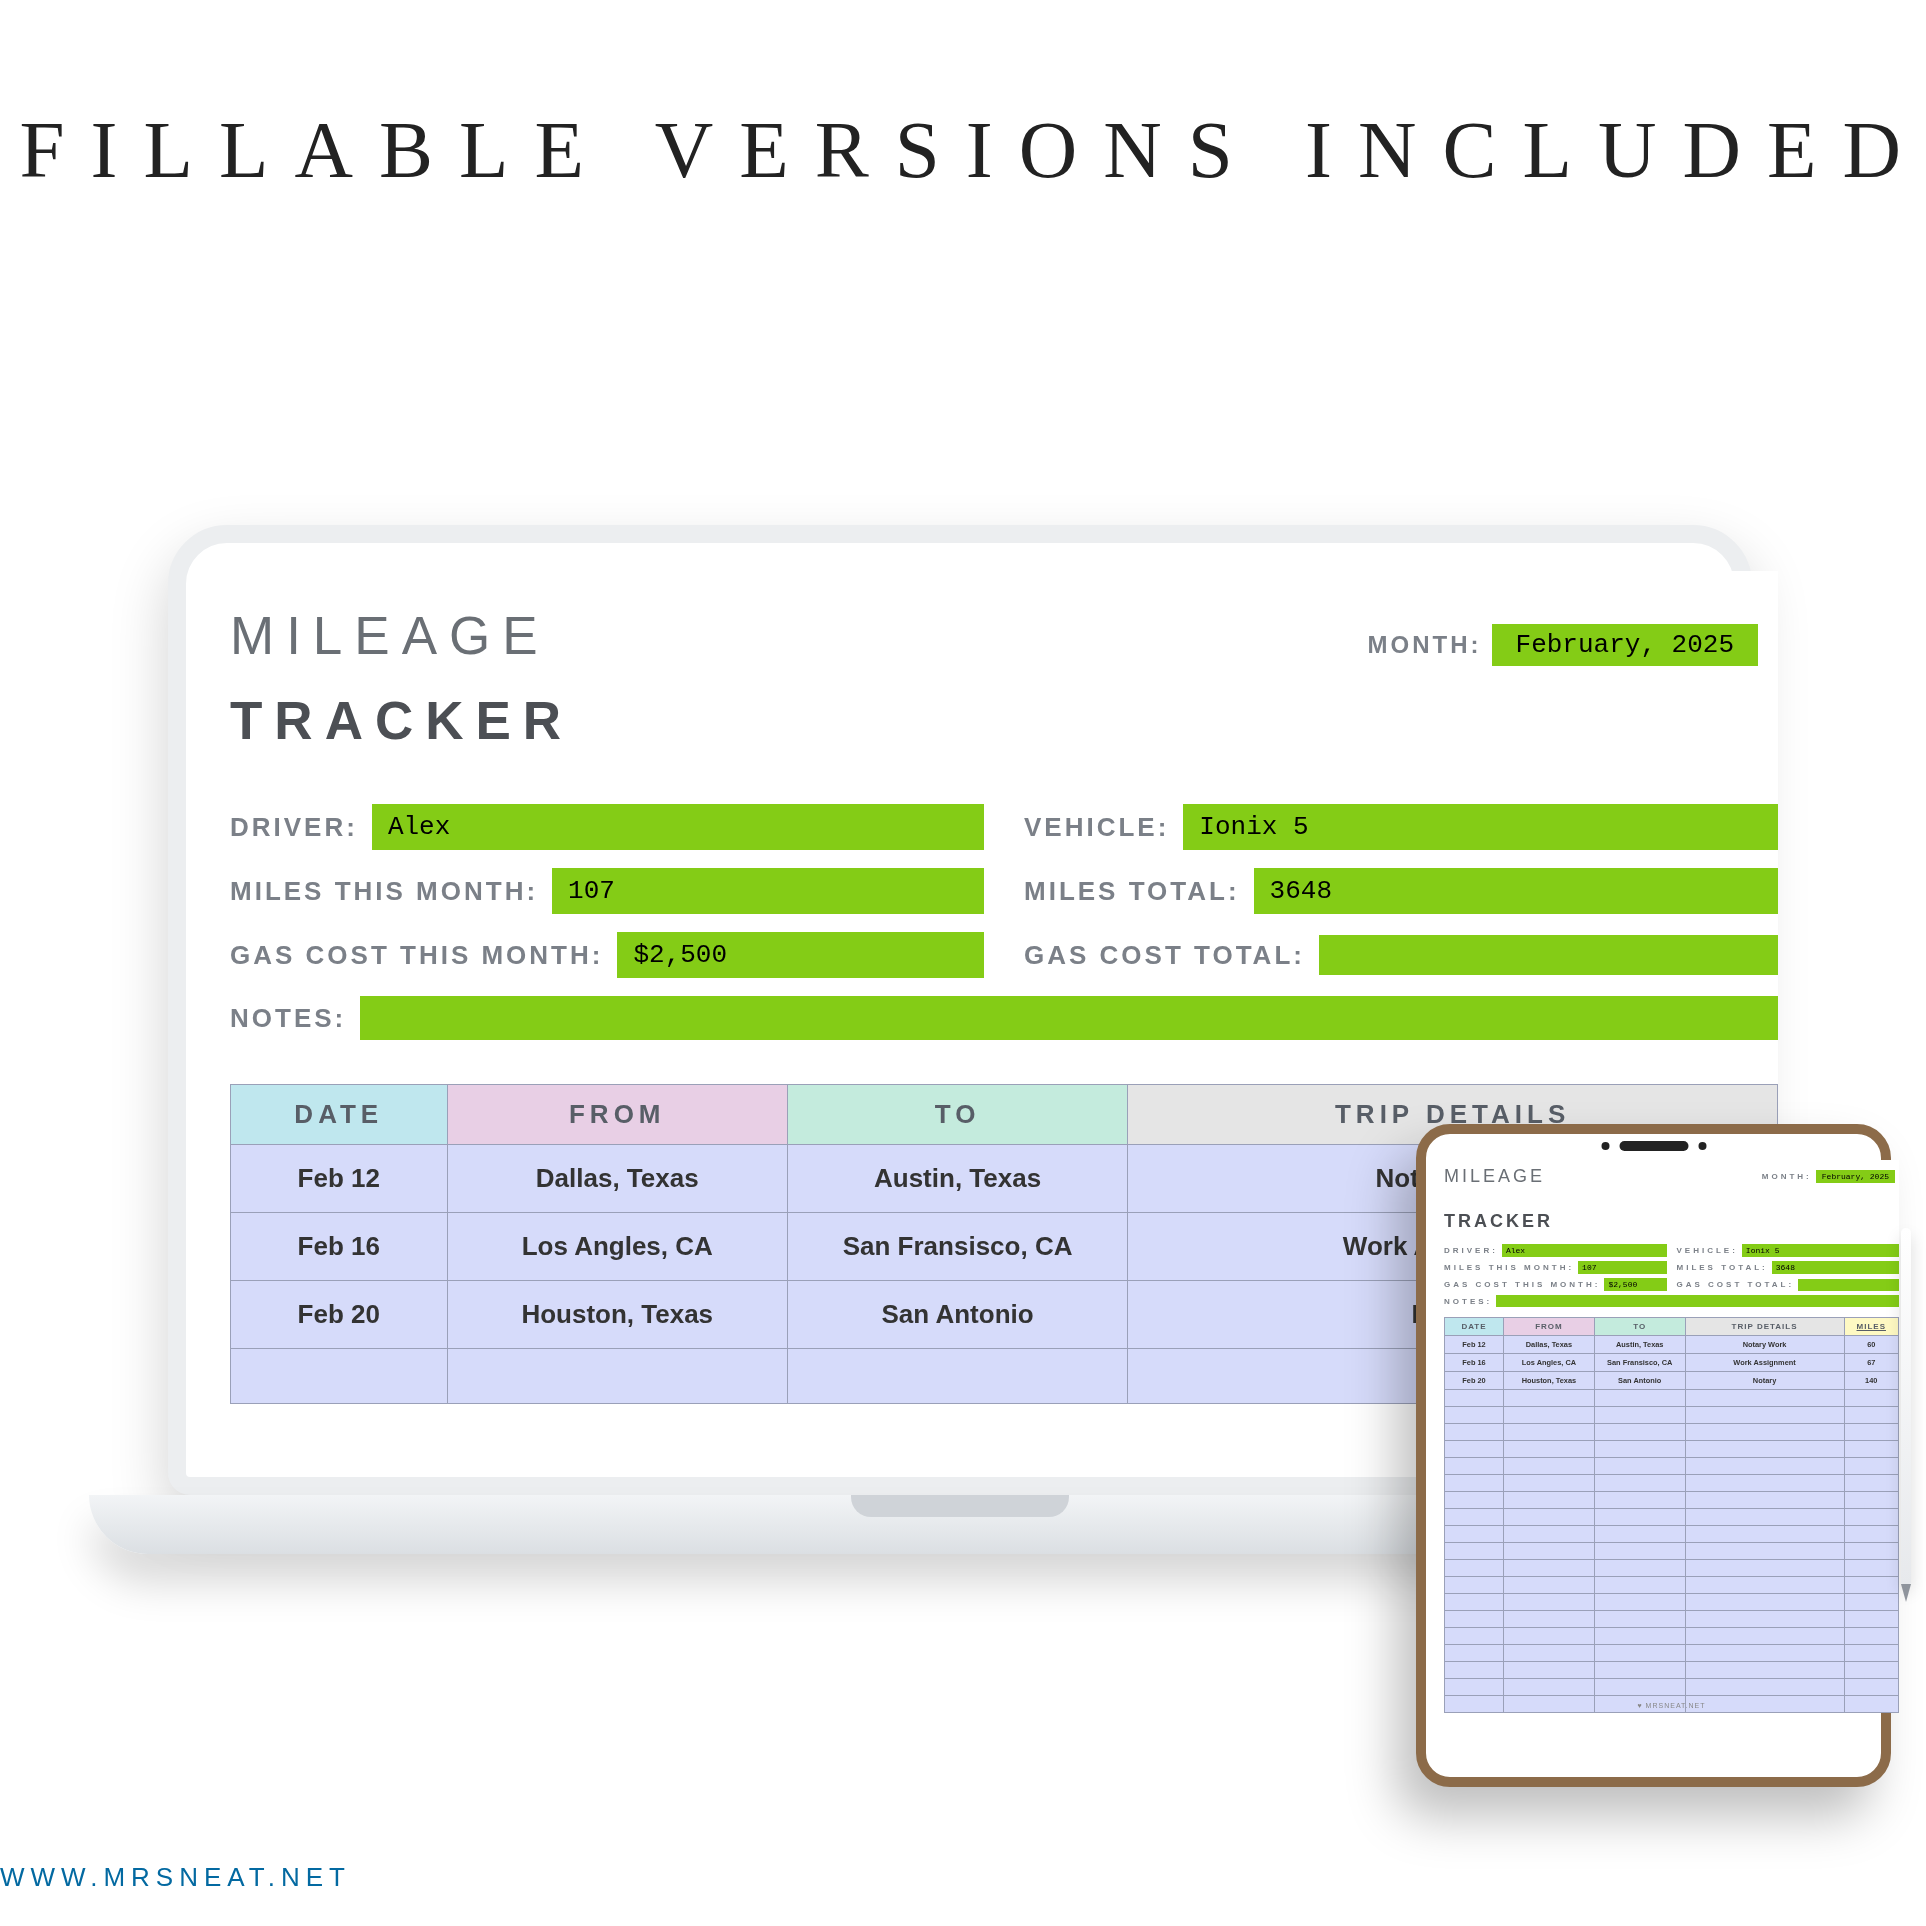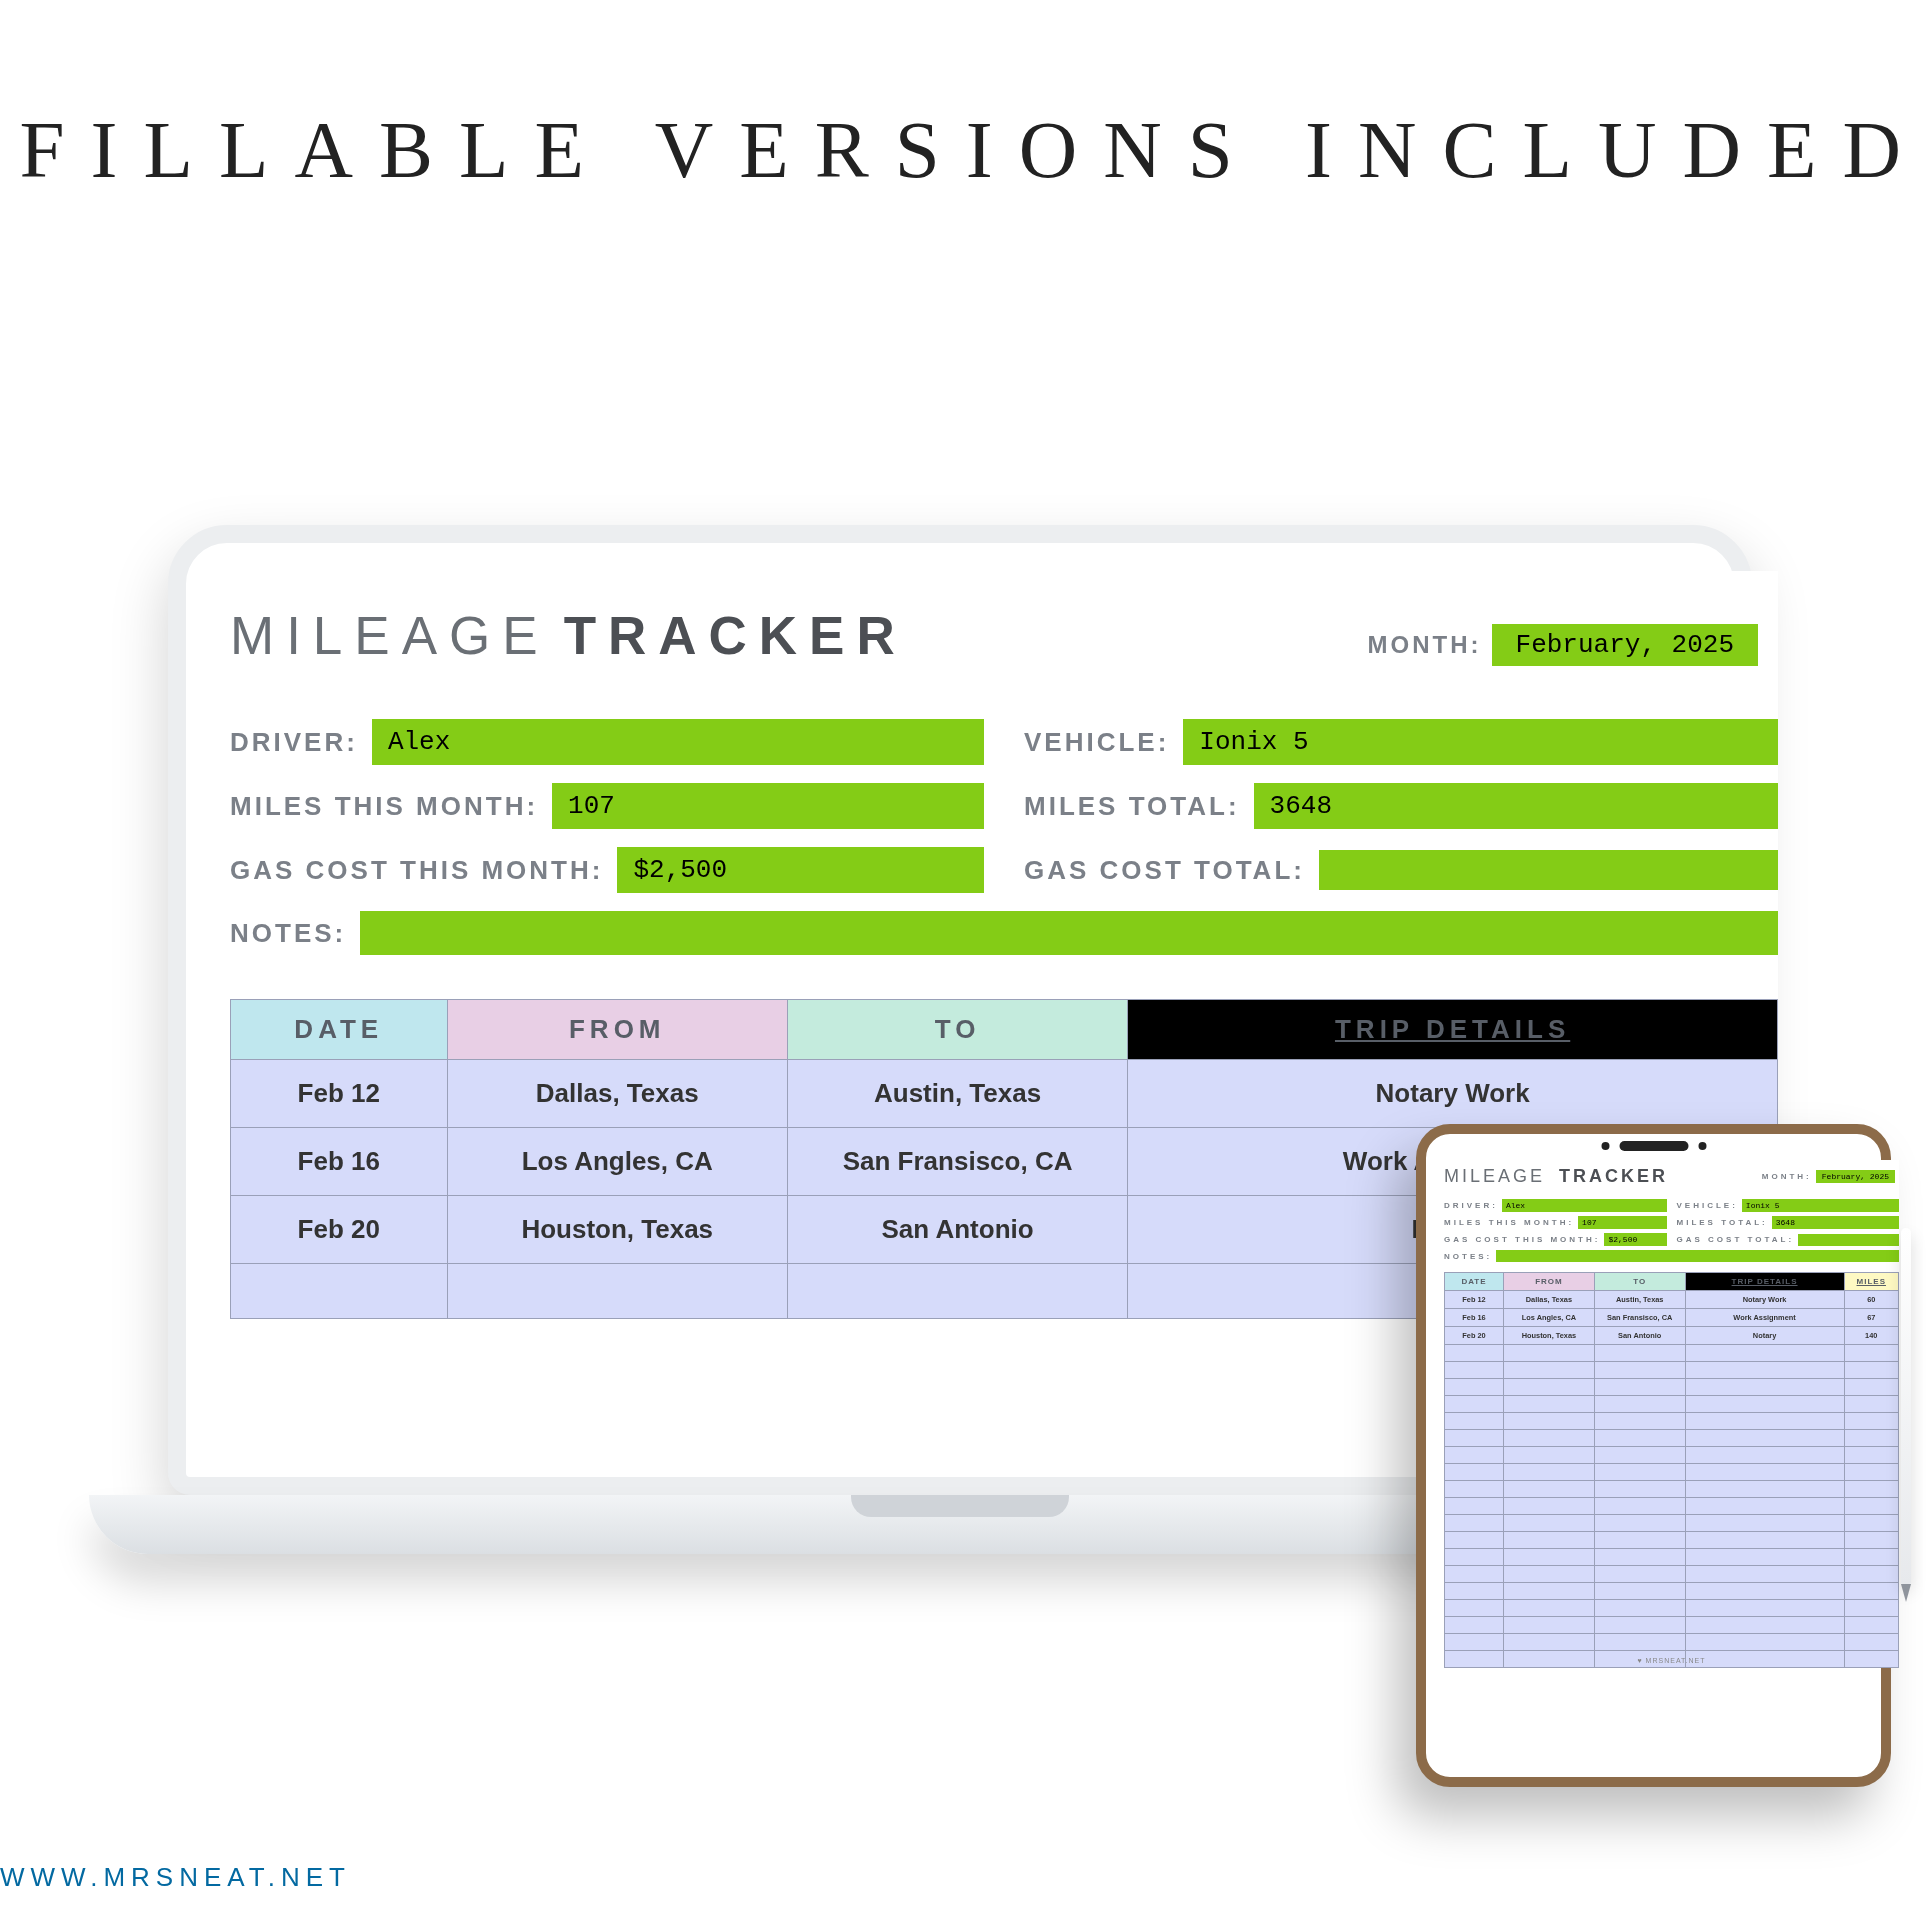--- a/index.html
+++ b/index.html
@@ -67,21 +67,21 @@
     border-radius: 0 0 20px 20px;
   }
   .screen {
     position: absolute;
     inset: 28px 44px 28px 44px;
     background: #fff;
     overflow: hidden;
   }
 
   
-  .doc-title { display: flex; align-items: flex-end; gap: 14px; }
+  .doc-title { display: flex; align-items: flex-start; gap: 24px; flex-direction: column; }
   .doc-title .thin { font-weight: 300; letter-spacing: 12px; color:#6a6f75; }
   .doc-title .bold { font-weight: 700; letter-spacing: 12px; color:#4c4f54; }
 
   .hfield { background: #84cc16; font-family: Liberation Mono, monospace; }
   .label  { color:#7b8088; letter-spacing: 3px; font-weight:600; }
 
   
   .lp .doc-title { font-size: 53px; margin: 34px 0 53px 0; }
   .lp .month-wrap { position:absolute; top: 53px; right: 20px; display:flex; align-items:center; gap:10px; }
   .lp .month-wrap .label { font-size:24px; }
@@ -97,21 +97,21 @@
 
   .lp table { width:100%; border-collapse:collapse; margin-top:44px; table-layout:fixed;}
   .lp th, .lp td { border:1px solid #9aa0b8; text-align:center; }
   .lp th { font-size:26px; letter-spacing:5px; color:#585e67; font-weight:600; padding:14px 0;}
   .lp td { font-size:26px; font-weight:600; color:#333; background:#d6dbfa; padding:18px 0; }
   .lp tr.empty td { height:55px; }
 
   .th-date{background:#bfe7ee;}
   .th-from{background:#e8cfe5;}
   .th-to{background:#c4ebdd;}
-  .th-det{background:#000000;text-decoration:underline;}
+  .th-det{background:#e5e5e5;}
   .th-mil{background:#fef9c3;text-decoration:underline;}
 
   
   .tablet {
     position: absolute;
     top: 1124px;
     left: 1416px;
     width: 475px; height: 663px;
     background:#fff;
     border: 10px solid #8c6b49;

